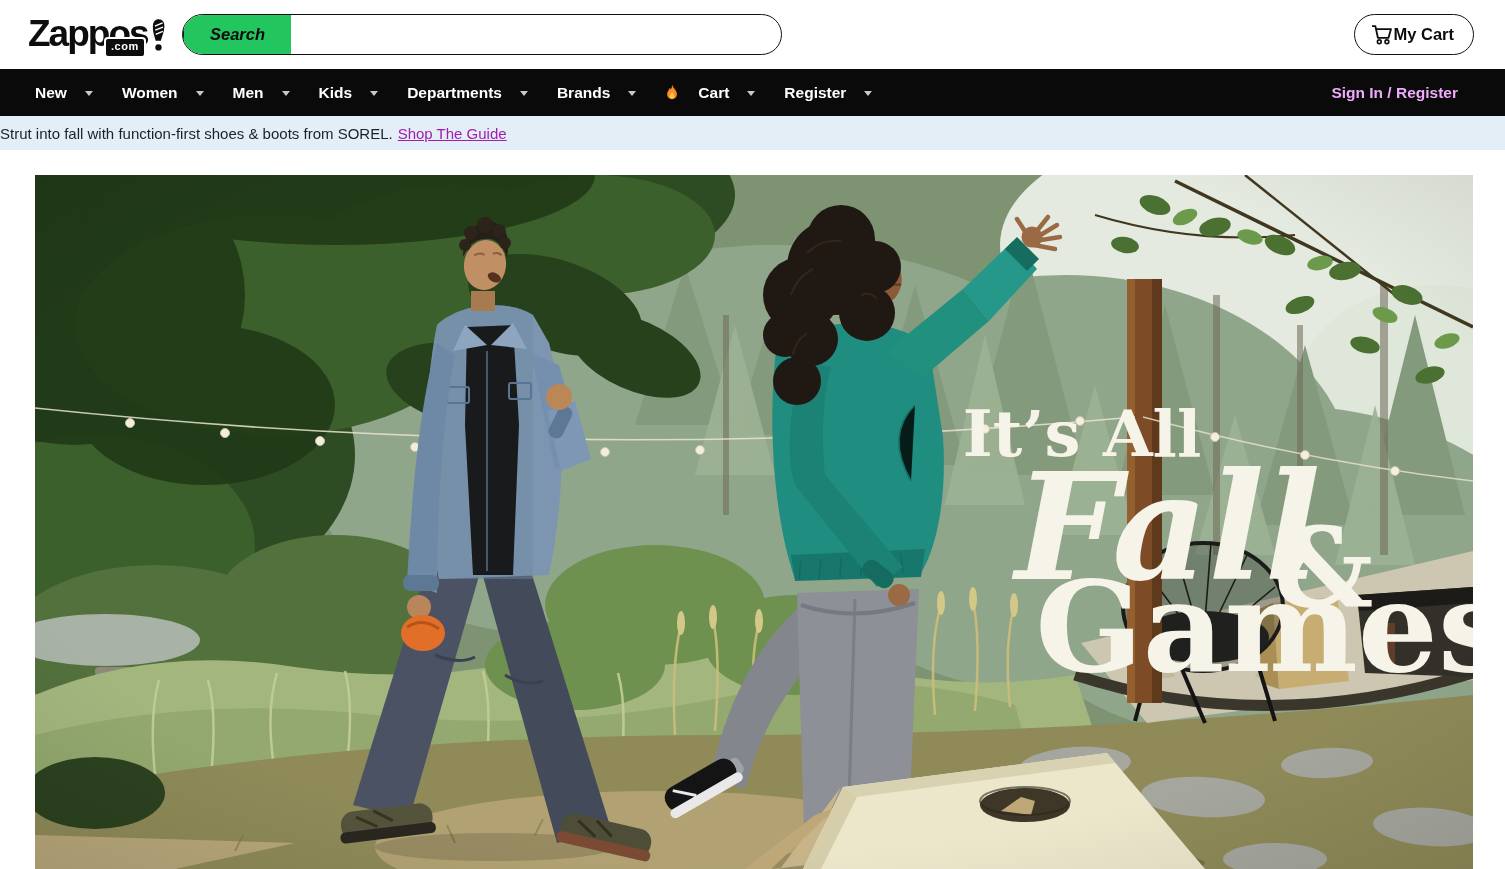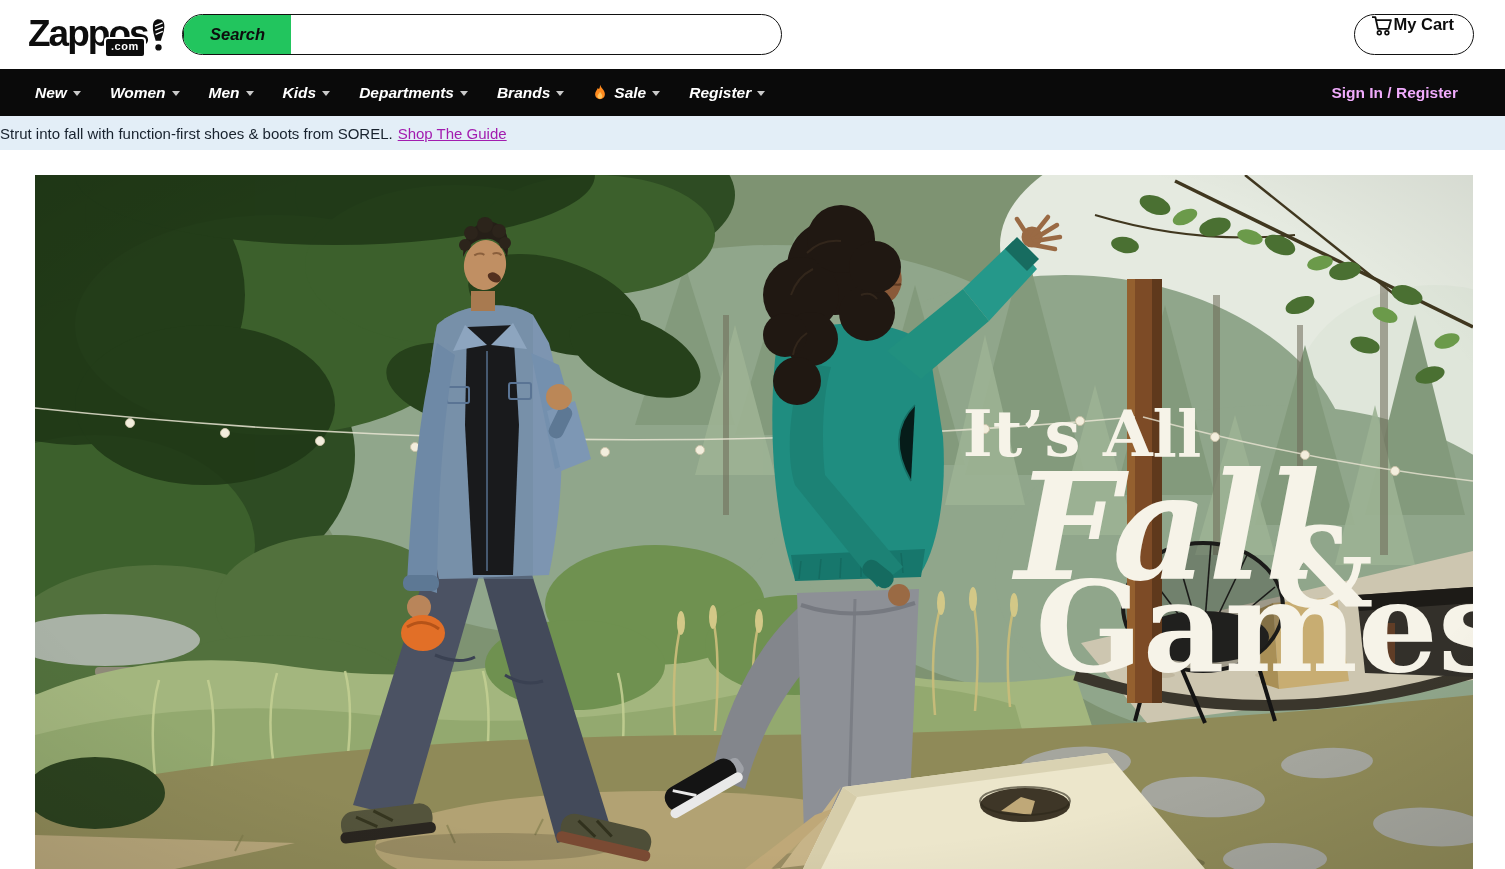--- a/index.html
+++ b/index.html
@@ -14,25 +14,25 @@
   .logo-shoe { margin-left:2px; margin-top:1px; }
 
   .search-form { margin-left:16px; width:600px; height:41px; border:1.7px solid #111; border-radius:22px; display:flex; align-items:stretch; background:#fff; overflow:hidden; }
   .search-box { flex:1; position:relative; display:flex; align-items:center; }
   .search-icon { position:absolute; left:15px; top:10px; }
   .search-input { width:100%; height:100%; border:none; outline:none; padding:0 12px 0 44px; font-size:16.5px; color:#111; font-family:"Liberation Sans", sans-serif; background:transparent; }
   .search-input::placeholder { color:#6f6f6f; }
   .search-btn { width:108px; border:none; border-left:1.7px solid #111; background:#22c55e; font-size:16.5px; font-weight:700; color:#0d0d0d; cursor:pointer; font-family:"Liberation Sans", sans-serif;font-style:italic; }
 
   .header-spacer { flex:1; }
-  .cart-btn { height:41px; border:1.7px solid #111; border-radius:22px; background:#fff; display:flex; align-items:flex-start; padding:0 19px 0 16px; font-size:16.5px; font-weight:700; color:#0d0d0d; cursor:pointer; font-family:"Liberation Sans", sans-serif; }
+  .cart-btn { height:41px; border:1.7px solid #111; border-radius:22px; background:#fff; display:flex; align-items:center; padding:0 19px 0 16px; font-size:16.5px; font-weight:700; color:#0d0d0d; cursor:pointer; font-family:"Liberation Sans", sans-serif; }
 
   
   .nav { height:47px; background:#0a0a0a; display:flex; align-items:center; padding:0 47px 0 35px; gap:29px; }
-  .nav-item { display:flex; align-items:center; gap:6px; color:#fff; font-size:15.5px; font-weight:700; text-decoration:none; cursor:pointer; white-space:nowrap;font-style:italic; }
+  .nav-item { display:flex; align-items:center; gap:18px; color:#fff; font-size:15.5px; font-weight:700; text-decoration:none; cursor:pointer; white-space:nowrap; }
   .caret { width:0; height:0; border-left:4.5px solid transparent; border-right:4.5px solid transparent; border-top:5px solid #c9c9c9; margin-top:2px; }
   .nav-signin { margin-left:auto; color:#f0abfc; font-size:15.5px; font-weight:700; text-decoration:none; cursor:pointer; white-space:nowrap; }
   .flame { margin-right:1px; }
 
   
   .promo { height:34px; background:#e3eef7; display:flex; align-items:center; font-size:15px; color:#18222e; }
   .promo a { color:#a21caf; text-decoration:underline; cursor:pointer; margin-left:5px; }
 
   
   .hero { margin:25px 32px 0 35px; width:1438px; height:694px; position:relative; overflow:hidden; cursor:pointer; background:#77906b; }
@@ -92,21 +92,21 @@
     </a>
   <a class="nav-item">
     <span>Brands</span>
       <span class="caret"></span>
     </a>
   <a class="nav-item">
     <svg class="flame" width="14" height="18" viewBox="0 0 16 20">
       <path d="M8.2 0.5 C9.2 4.5 13.6 6.6 13.6 11.4 A5.6 5.6 0 0 1 2.4 11.4 C2.4 8.2 4.6 6.6 5.5 4.2 C6.6 5.8 7.6 6.2 8.2 0.5 Z" fill="#ff8a1e"></path>
       <path d="M8 8.6 C9.5 10.8 10.8 11.8 10.6 14.3 A2.8 2.8 0 0 1 5.1 14.1 C5.1 12.1 7 11 8 8.6 Z" fill="#ffc35c"></path>
     </svg>
-    <span>Sale</span>
+    <span>Cart</span>
       <span class="caret"></span>
     </a>
   <a class="nav-item">
     <span>Register</span>
       <span class="caret"></span>
     </a>
   <a class="nav-signin">Sign In / Register</a>
 </nav>
 
 <div class="promo">

